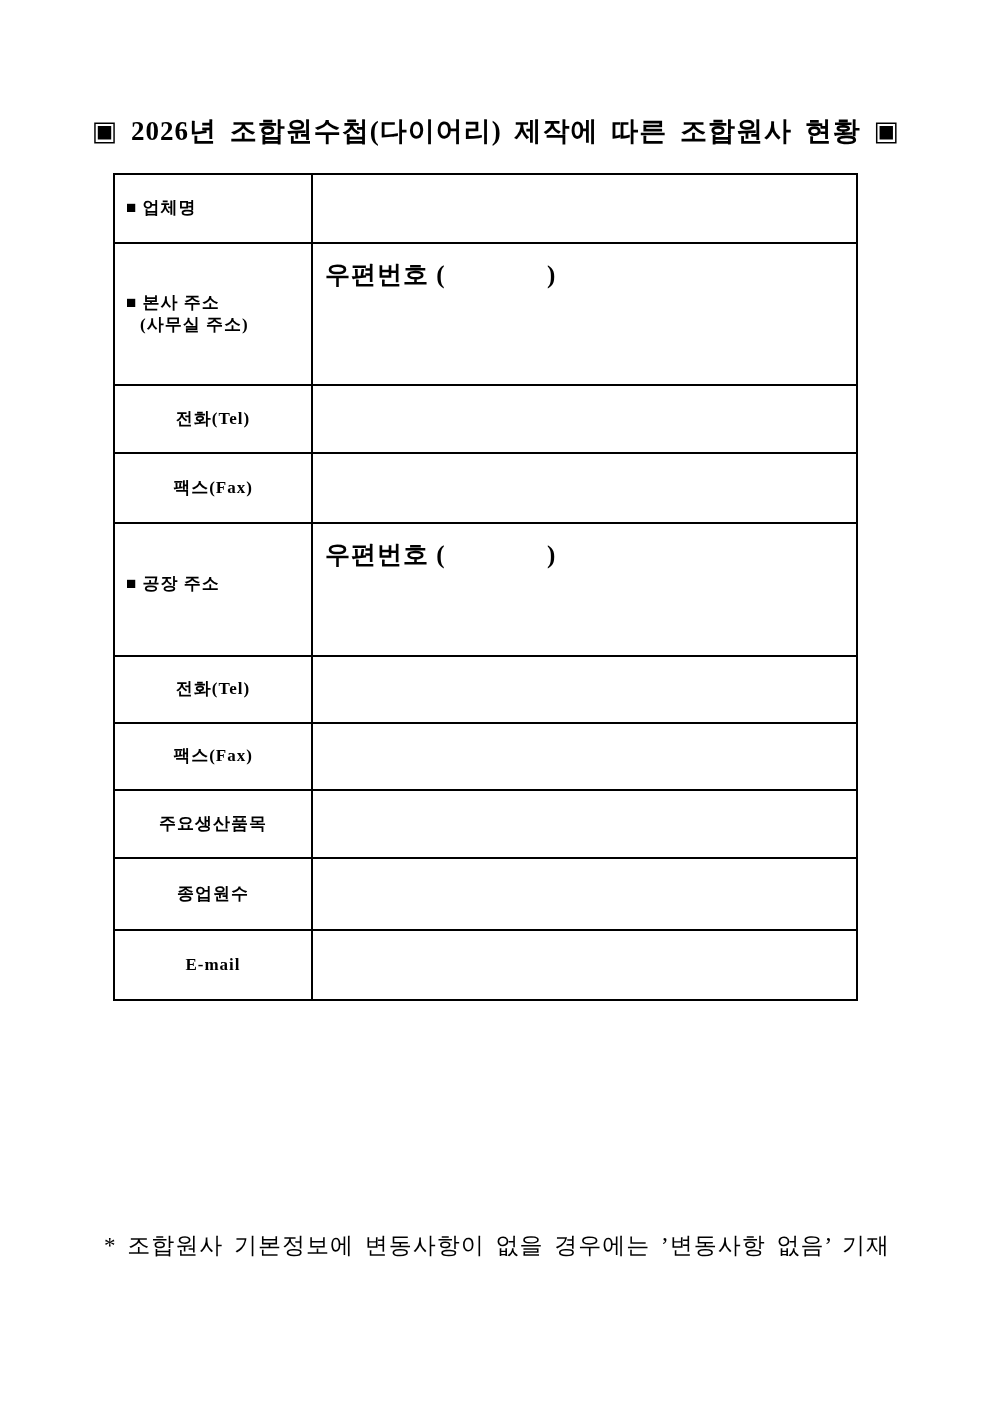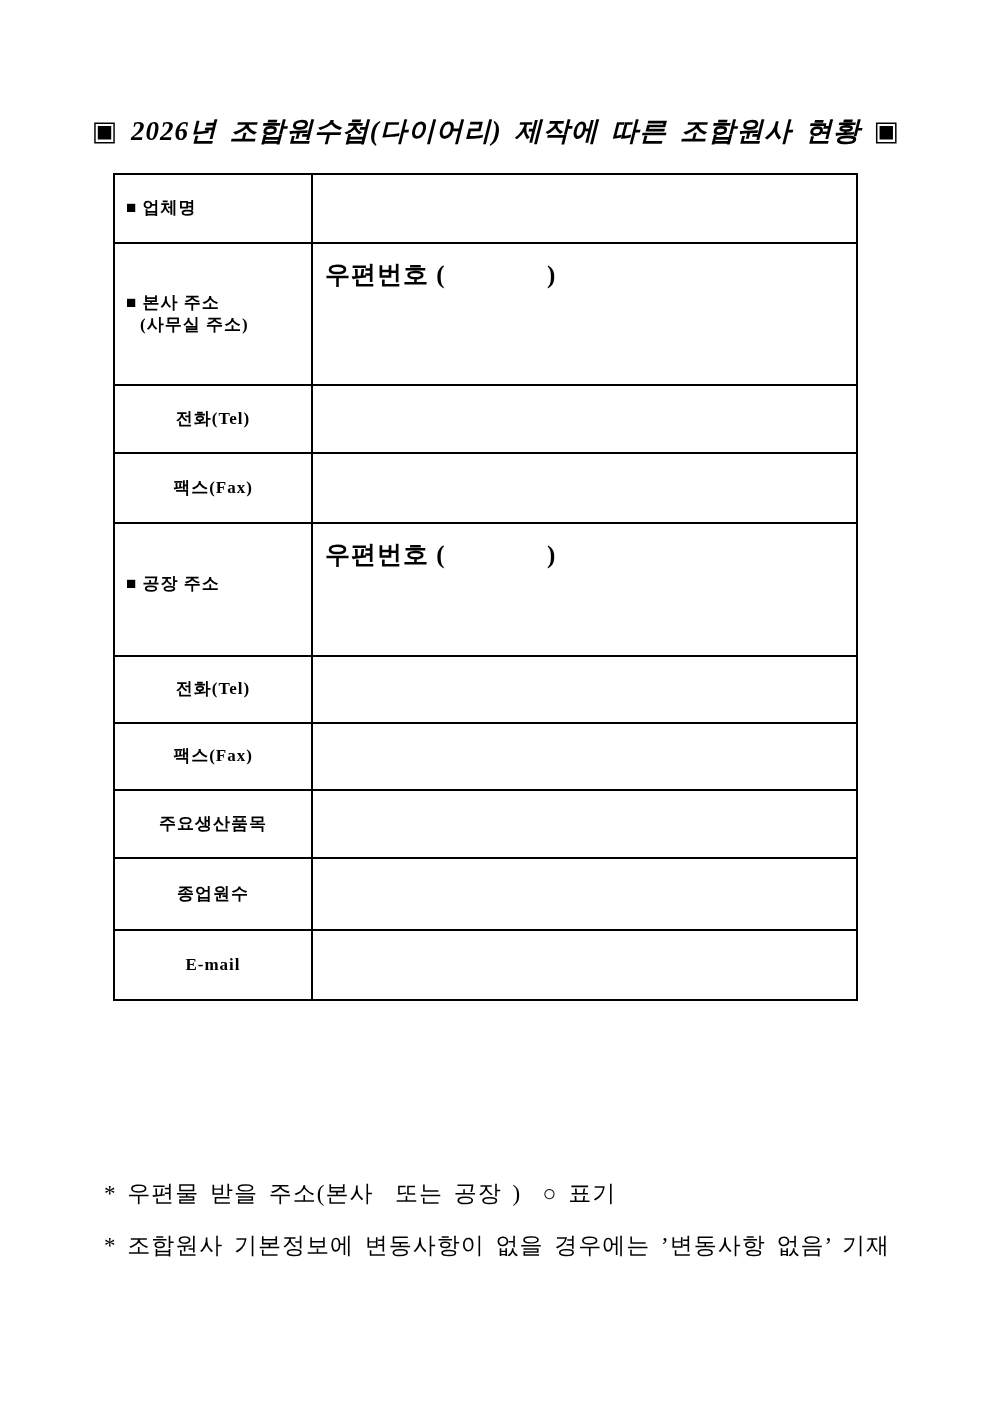--- a/index.html
+++ b/index.html
@@ -20,21 +20,20 @@
     position: absolute;
     top: 113px;
     left: 0;
     width: 100%;
     text-align: center;
     font-size: 27px;
     font-weight: bold;
     letter-spacing: 1px;
     word-spacing: 5px;
     white-space: pre;
-    font-style: italic;
   }
   table.form-table {
     position: absolute;
     left: 113px;
     top: 173px;
     border-collapse: collapse;
     table-layout: fixed;
   }
   table.form-table td {
     border: 2px solid #000000;
@@ -167,16 +166,15 @@
       <tr class="r12">
         <td class="lab">
           <span class="lab-line">E-mail</span>
         </td>
         <td class="val"></td>
       </tr>
 
     </tbody>
   </table>
 
-  <div class="footnote n1">* 우편물 받을 주소(본사  또는 공장 )  ○ 표기</div>
   <div class="footnote n2">* 조합원사 기본정보에 변동사항이 없을 경우에는 ’변동사항 없음’ 기재</div>
 
 </div>
 
 </body></html>

